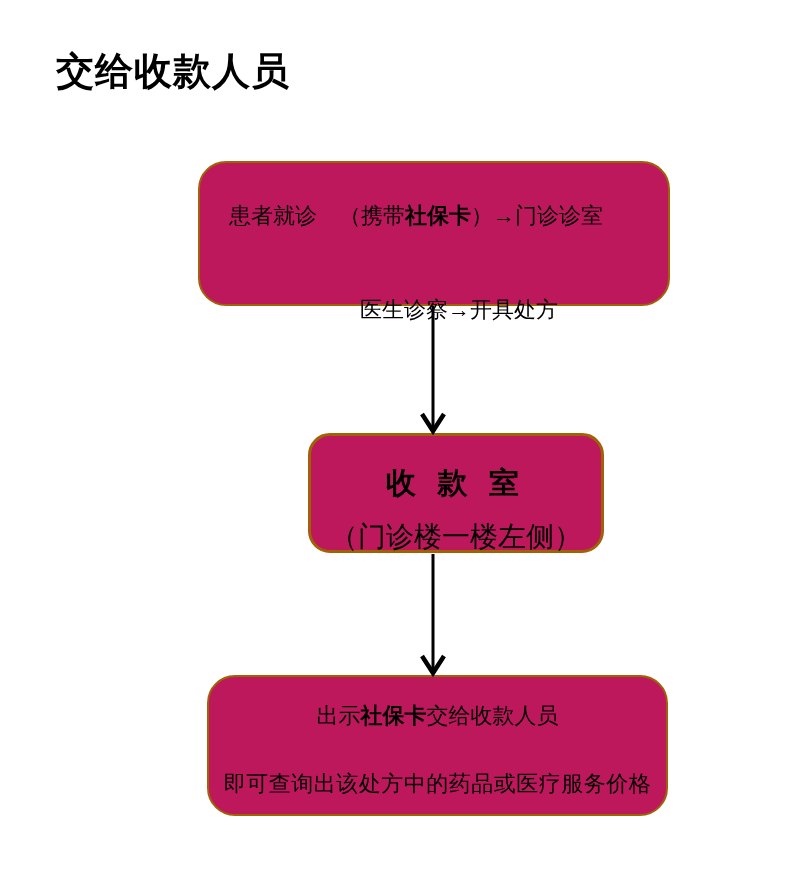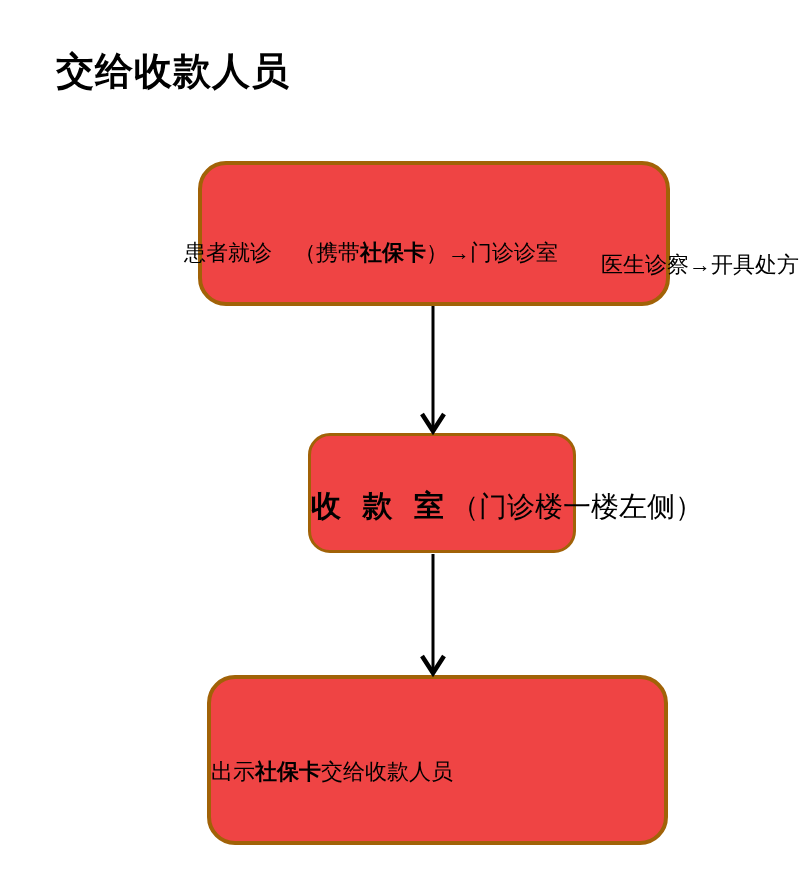--- a/index.html
+++ b/index.html
@@ -17,60 +17,61 @@
     position: absolute;
     left: 56px; top: 46px;
     font-size: 38px;
     font-weight: bold;
     letter-spacing: 1px;
     white-space: nowrap;
   }
 
   .flow-box {
     position: absolute;
-    border: 4px solid #a16207;
+    border: 2px solid #a16207;
     border-radius: 28px;
-    background: #ef4444;
+    background: #be185d;
     display: flex;
+    flex-direction: column;
     align-items: center;
   }
 
   .box-step1 {
     left: 198px; top: 161px;
     width: 472px; height: 145px;
     padding-top: 38px;
     row-gap: 40px;
   }
   .box-step1 .line { font-size: 22px; white-space: nowrap; position: relative; }
   .box-step1 .line1 { left: -18px; }
   .box-step1 .line2 { left: 25px; margin-top: 24px; }
 
   .box-step2 {
     left: 308px; top: 433px;
-    width: 268px; height: 120px;
+    width: 296px; height: 120px;
     border-width: 3px;
     border-radius: 22px;
     padding-top: 27px;
     row-gap: 14px;
     text-align: center;
   }
   .box-step2 .room-name {
     font-size: 30px;
     font-weight: bold;
     letter-spacing: 7px;
     white-space: nowrap;
   }
   .box-step2 .room-location {
     font-size: 28px;
     white-space: nowrap;
   }
 
   .box-step3 {
     left: 207px; top: 675px;
-    width: 461px; height: 170px;
+    width: 461px; height: 141px;
     padding-top: 24px;
     row-gap: 38px;
   }
   .box-step3 .line { font-size: 22px; white-space: nowrap; }
   .box-step3 .line2 { letter-spacing: 0.5px; }
 
   .bold-seg { font-weight: bold; }
 
   .arrow-overlay {
     position: absolute;
@@ -95,20 +96,21 @@
 
   <div class="flow-box box-step2">
     <div class="room-name">收 款 室</div>
     <div class="room-location">（门诊楼一楼左侧）</div>
   </div>
 
   <div class="flow-box box-step3">
     <div class="line line1">
       <span>出示</span><span class="bold-seg">社保卡</span><span>交给收款人员</span>
     </div>
+    <div class="line line2">即可查询出该处方中的药品或医疗服务价格</div>
   </div>
 
   <svg class="arrow-overlay" width="811" height="870" viewBox="0 0 811 870" xmlns="http://www.w3.org/2000/svg">
     <g>
       <line x1="433" y1="306" x2="433" y2="428" stroke="#000000" stroke-width="3"></line>
       <path d="M 422,414 L 433,431 L 444,414" fill="none" stroke="#000000" stroke-width="4.5"></path>
     </g>
     <g>
       <line x1="433" y1="554" x2="433" y2="670" stroke="#000000" stroke-width="3"></line>
       <path d="M 422,656 L 433,673 L 444,656" fill="none" stroke="#000000" stroke-width="4.5"></path>

